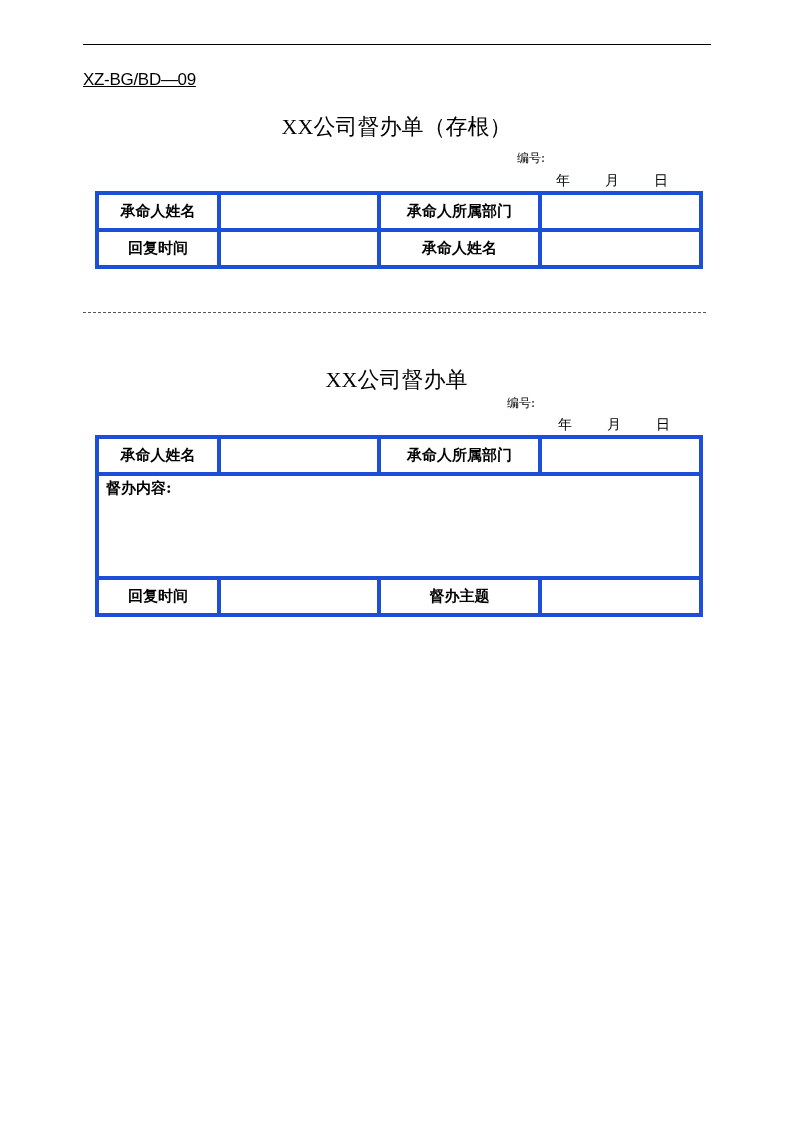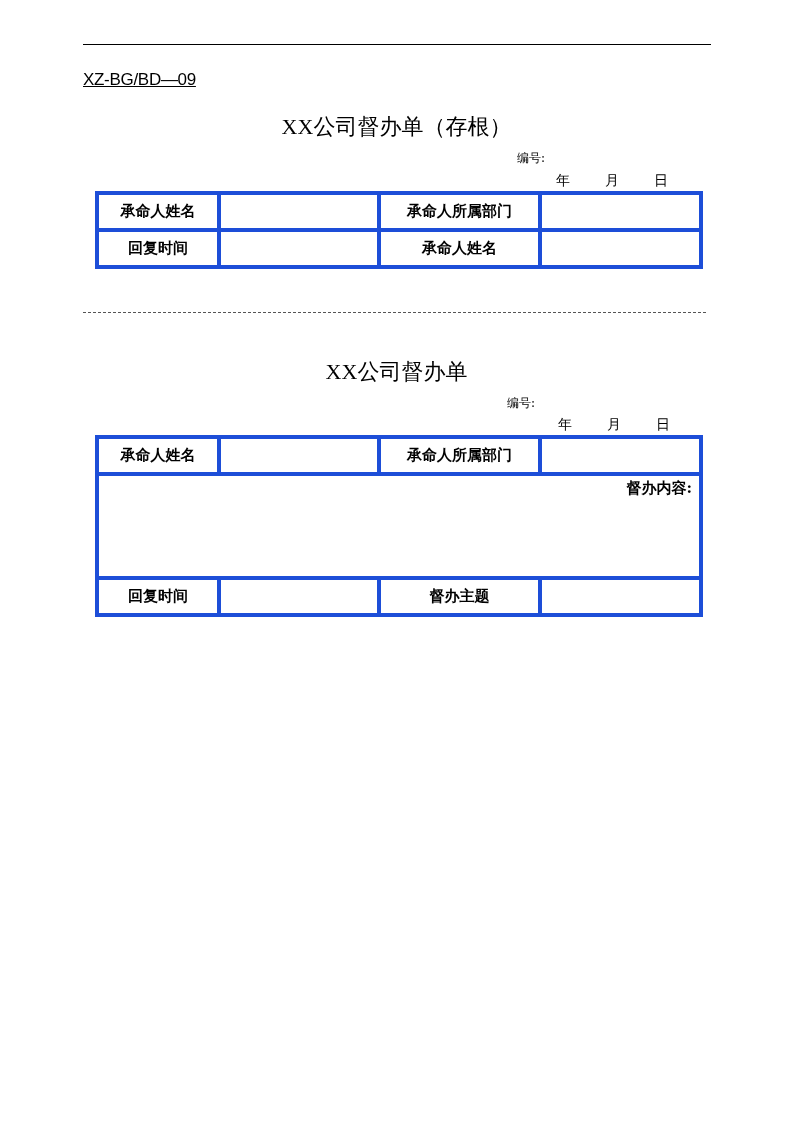--- a/index.html
+++ b/index.html
@@ -9,21 +9,21 @@
   .doc-code { position: absolute; left: 83px; top: 70px; font-family: "Liberation Sans", sans-serif;
               font-size: 17px; text-decoration: underline; letter-spacing: -0.3px; }
   .title { position: absolute; left: 0; width: 793px; text-align: center; font-size: 22px; }
   .title .latin { font-family: "Liberation Serif", serif; }
   .title .cjk { font-family: "DejaVu Sans", sans-serif; }
   .serial { position: absolute; font-size: 12px; }
   .date { position: absolute; font-size: 14px; }
   .date span { position: absolute; top: 0; }
   table.form { position: absolute; left: 95px; width: 604px; border-collapse: collapse; table-layout: fixed; }
   table.form td { border: 4px solid #1d4ed8; height: 33px; padding: 0; font-size: 15px; text-align: center; vertical-align: middle; font-weight: bold; }
-  table.form td.content-cell { height: 94px; text-align: right; vertical-align: top; padding: 3px 7px; }
+  table.form td.content-cell { height: 94px; text-align: left; vertical-align: top; padding: 3px 7px; }
   .dash-rule { position: absolute; left: 83px; top: 312px; width: 623px; height: 0; border-top: 1.5px dashed #555; }
 </style>
 </head>
 <body>
 
 <div class="top-rule"></div>
 <div class="doc-code">XZ-BG/BD—09</div>
 
 <div class="title" style="top:112px;">
   <span class="latin">XX</span><span class="cjk">公司督办单（存根）</span>
@@ -52,21 +52,21 @@
     <td>回复时间</td>
     <td></td>
     <td>承命人姓名</td>
     <td></td>
   </tr>
 </tbody>
   </table>
 
 <div class="dash-rule"></div>
 
-<div class="title" style="top:357px;">
+<div class="title" style="top:365px;">
   <span class="latin">XX</span><span class="cjk">公司督办单</span>
 </div>
 <div class="serial" style="left:507px; top:395px;">编号:</div>
 <div class="date" style="left:558px; top:416px; width:120px; height:18px;">
   <span style="left:0;">年</span>
   <span style="left:49px;">月</span>
   <span style="left:98px;">日</span>
 </div>
 <table class="form" style="top:435px;">
   <colgroup>

